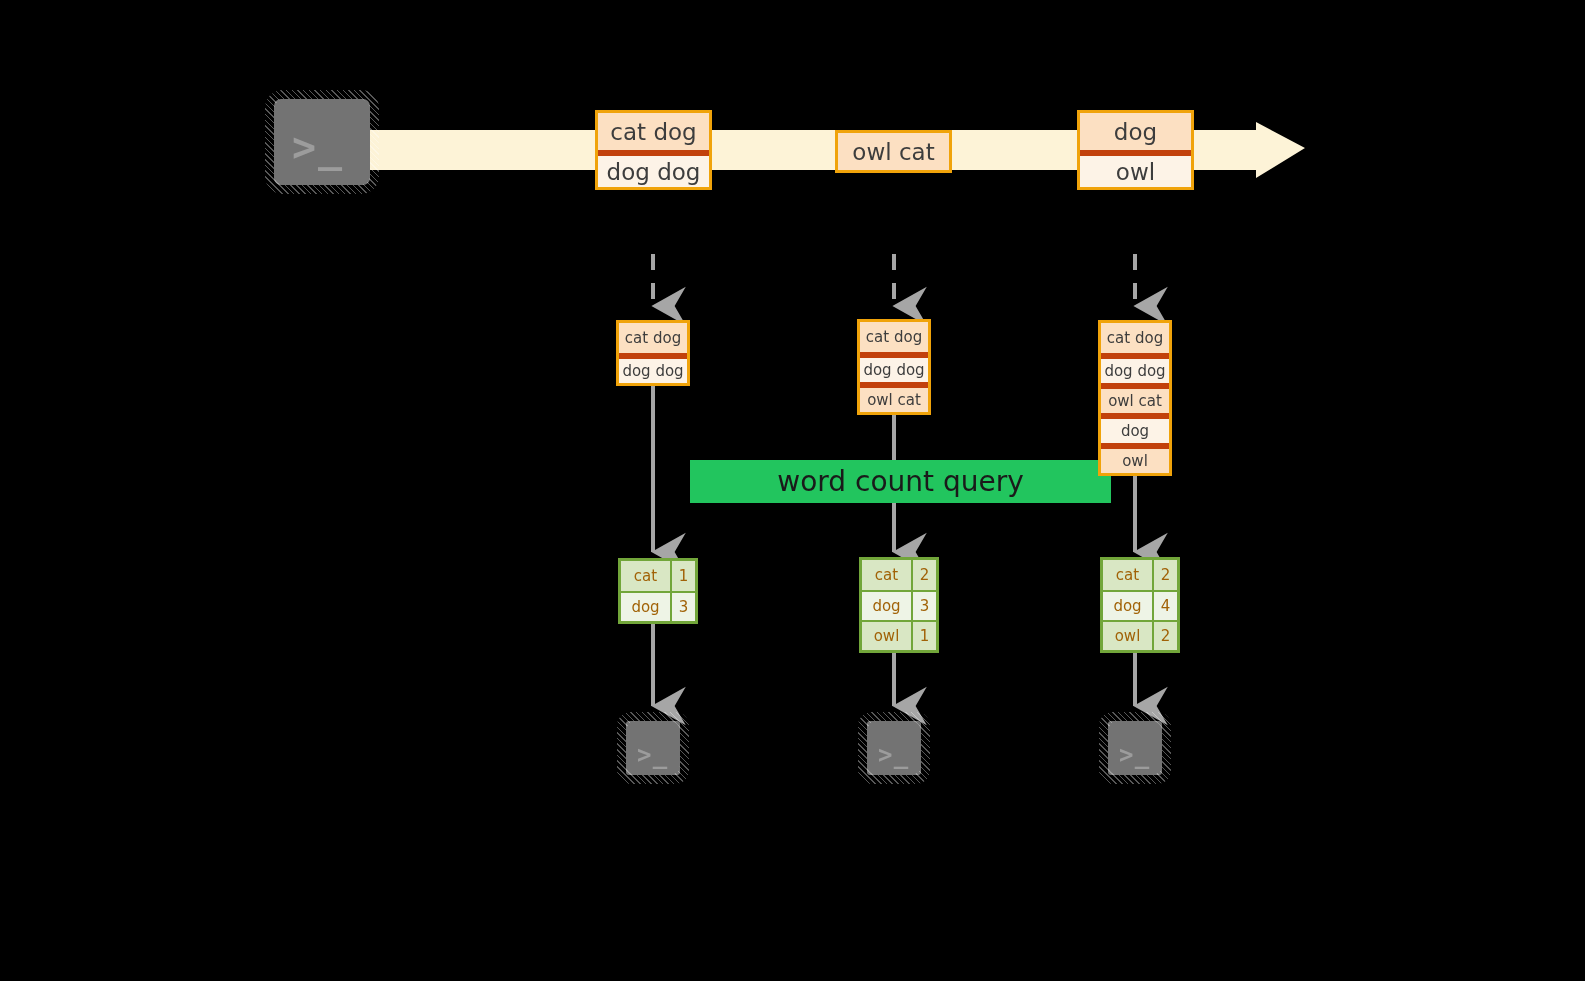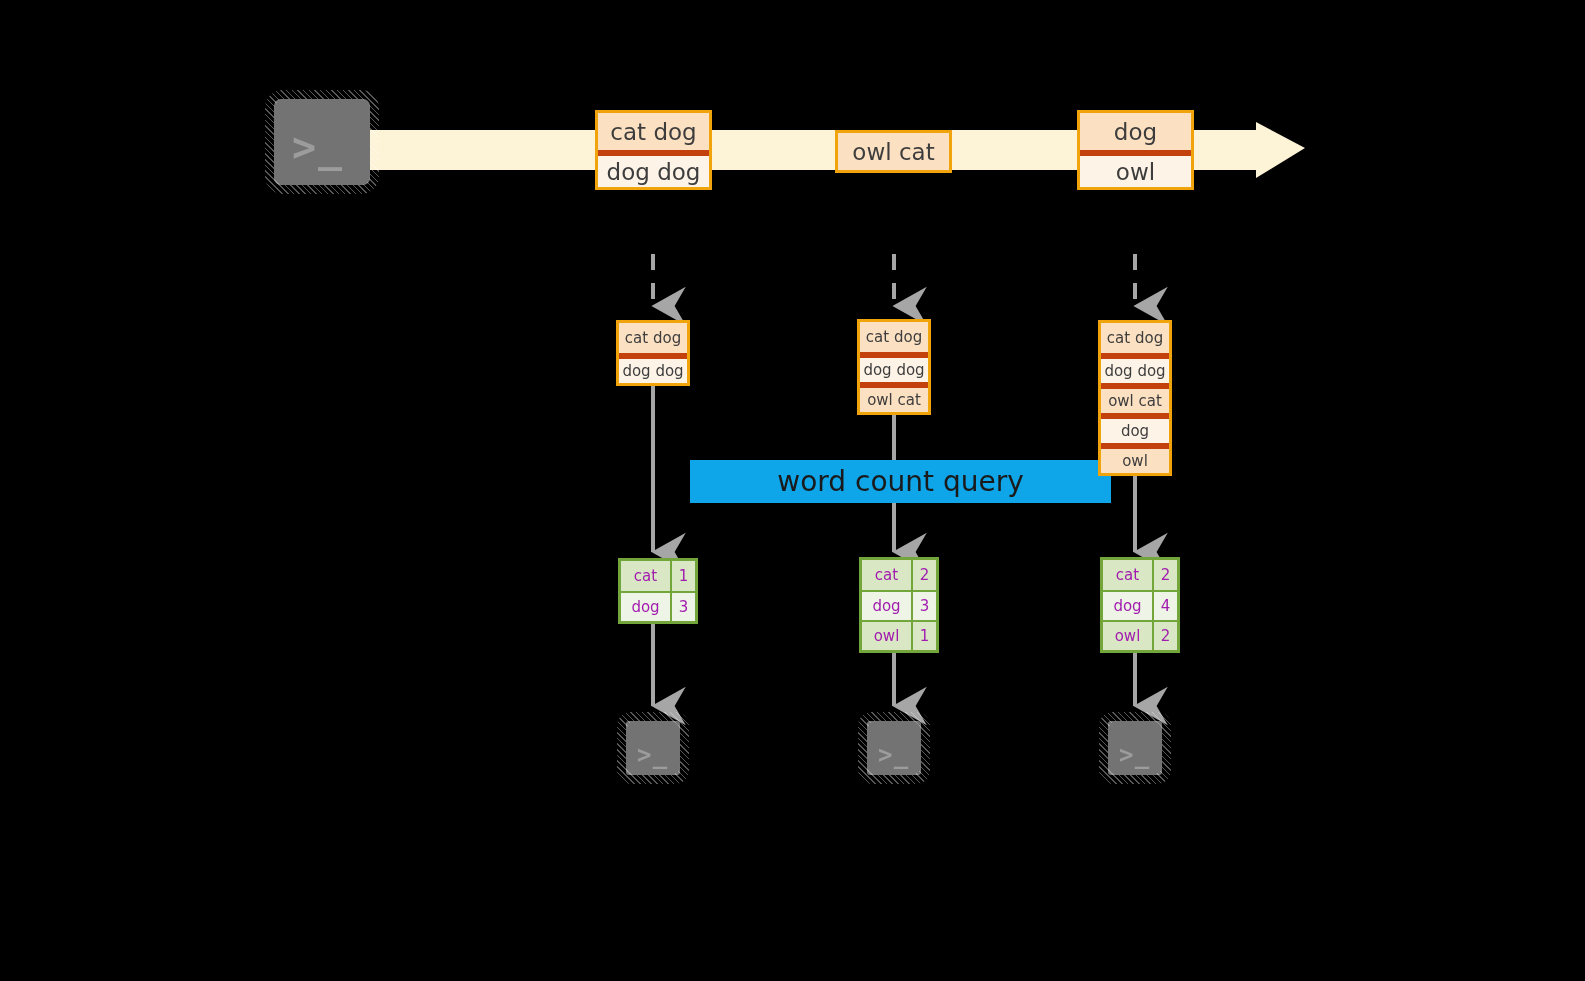--- a/index.html
+++ b/index.html
@@ -117,31 +117,31 @@
   .res .row:first-child { border-top: none; }
   .res .row.odd  { background: #d9e7c4; }
   .res .row.even { background: #eef4e6; }
   .res .word,
   .res .cnt {
     box-sizing: border-box;
     display: flex;
     align-items: center;
     justify-content: center;
     font-size: 15px;
-    color: #a21caf;
+    color: #a16207;
     text-align: center;
   }
   .res .word { width: 49px; }
   .res .cnt  { width: 25px; border-left: 2px solid #72a63a; }
 
   
   .note {
     position: absolute;
     box-sizing: border-box;
-    background: #0ea5e9;
+    background: #22c55e;
     color: #1a1a1a;
     display: flex;
     align-items: center;
     justify-content: center;
     font-size: 28px;
     z-index: 4;
     white-space: nowrap;
   }
 </style>
 </head>

